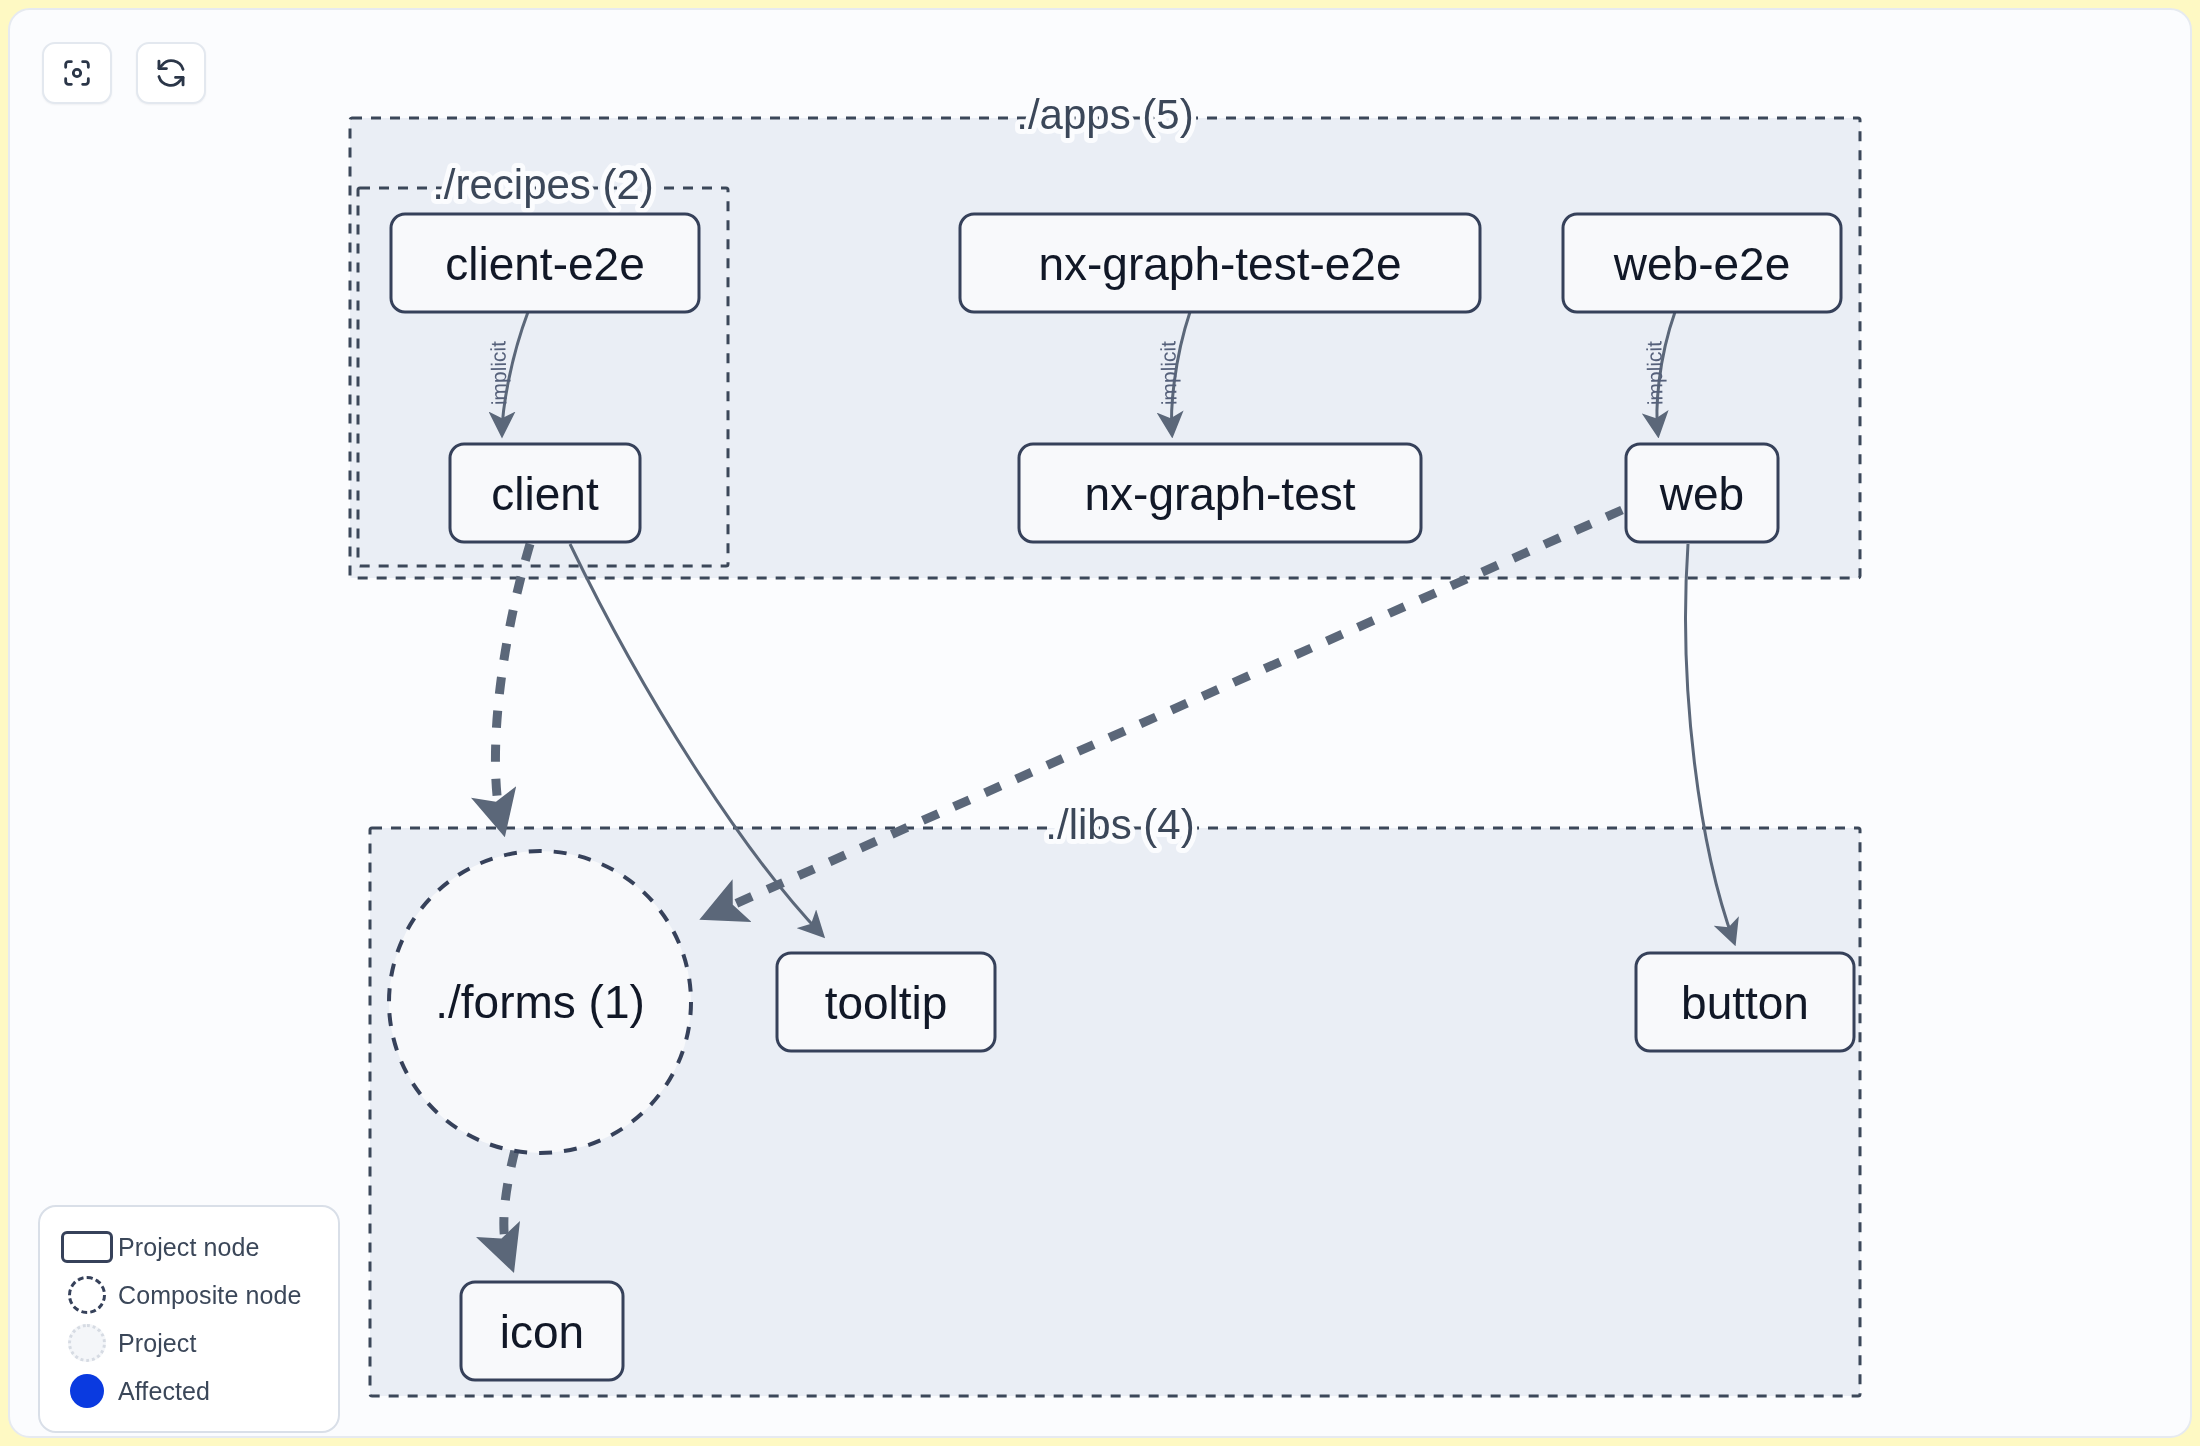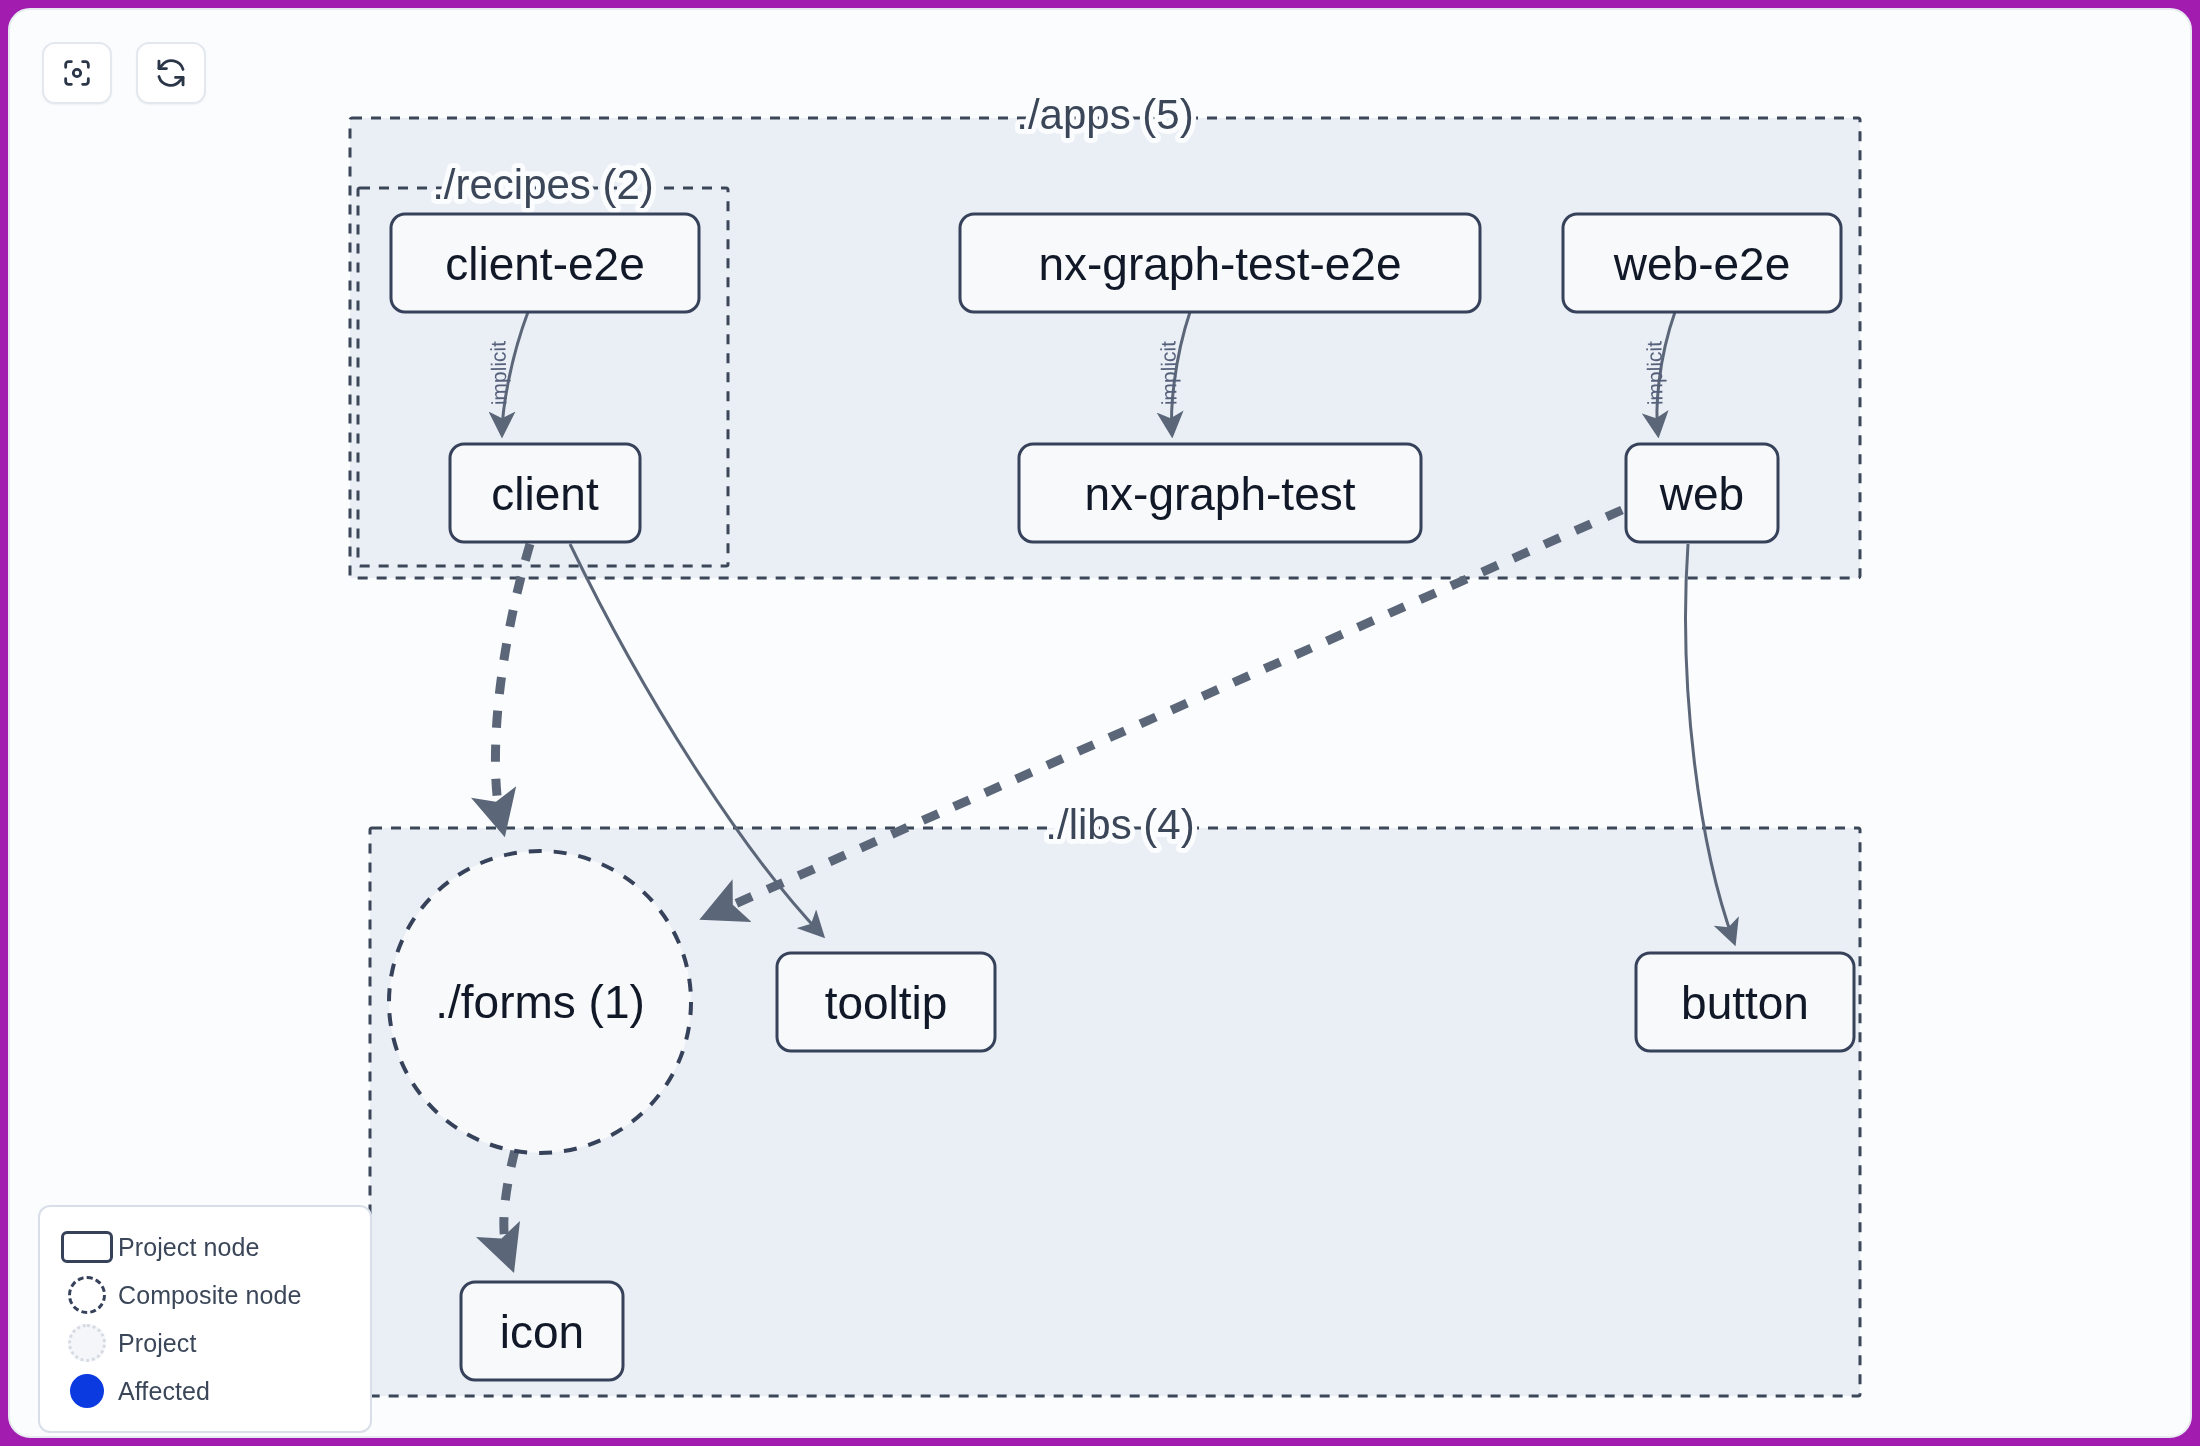--- a/index.html
+++ b/index.html
@@ -5,21 +5,21 @@
   * { box-sizing: border-box; }
   html, body {
     margin: 0; padding: 0;
     width: 2200px; height: 1446px;
     background: #ffffff;
     font-family: "Liberation Sans", sans-serif;
   }
   #page {
     position: relative;
     width: 2200px; height: 1446px;
-    background: #a21caf;
+    background: #fef9c3;
     overflow: hidden;
     text-decoration: underline;
   }
   
   .panel {
     position: absolute;
     left: 8px; top: 8px;
     width: 2184px; height: 1430px;
     background: #fbfcfe;
     border: 2px solid #e6eaf0;
@@ -39,24 +39,24 @@
   }
   .tbtn svg { display:block; }
 
   
   #graph { position: absolute; left: 0; top: 0; width: 2184px; height: 1430px; }
 
   
   .legend {
     position: absolute;
     left: 28px; top: 1195px;
-    width: 334px;
+    width: 302px;
     background: #ffffff;
     border: 2px solid #d9dfe8;
-    border-radius: 12px;
+    border-radius: 18px;
     padding: 16px 18px 16px 16px;
     z-index: 30;
   }
   .legend-row { display: flex; align-items: center; height: 48px; }
   .legend-sym { width: 62px; display: flex; align-items: center; justify-content: center; flex: 0 0 62px; }
   .legend-label {
     font-size: 25px; color: #3b4759; letter-spacing: .1px; white-space: nowrap;
   }
   .sym-rect { width: 52px; height: 32px; border: 3px solid #36415a; border-radius: 6px; background:#fff; }
   .sym-dashcircle { width: 38px; height: 38px; border: 3px dashed #36415a; border-radius: 50%; background:#fff; }

